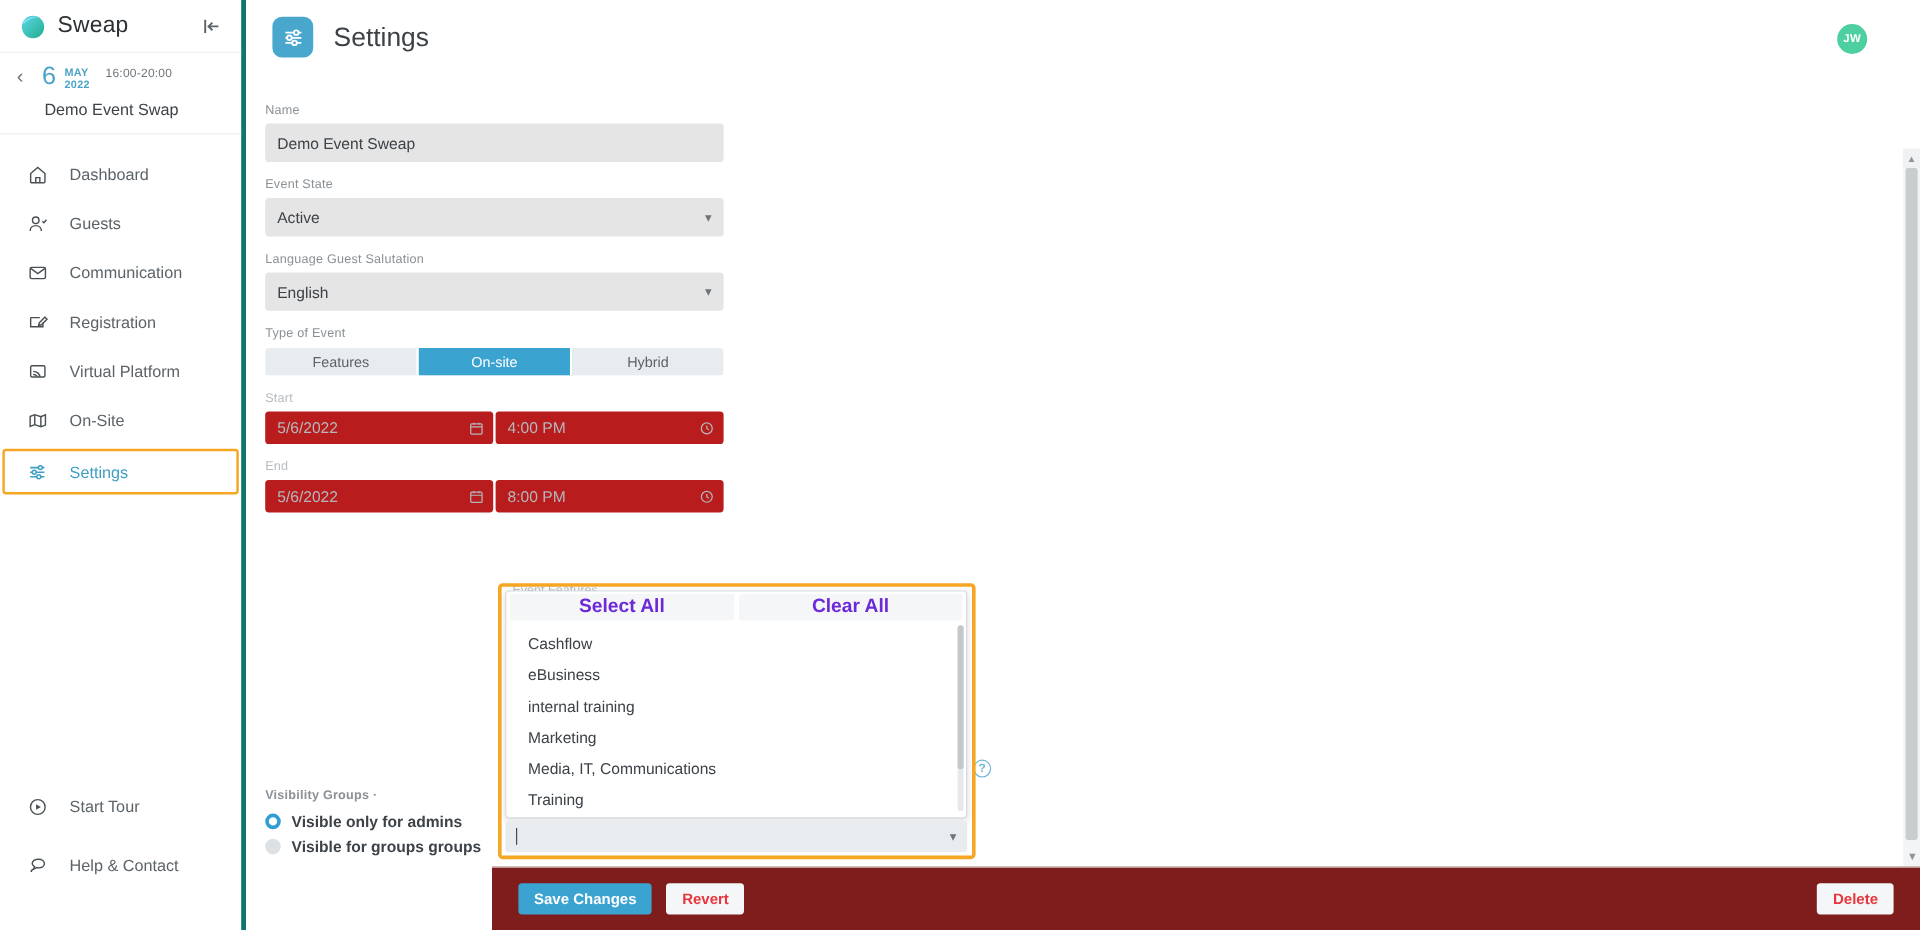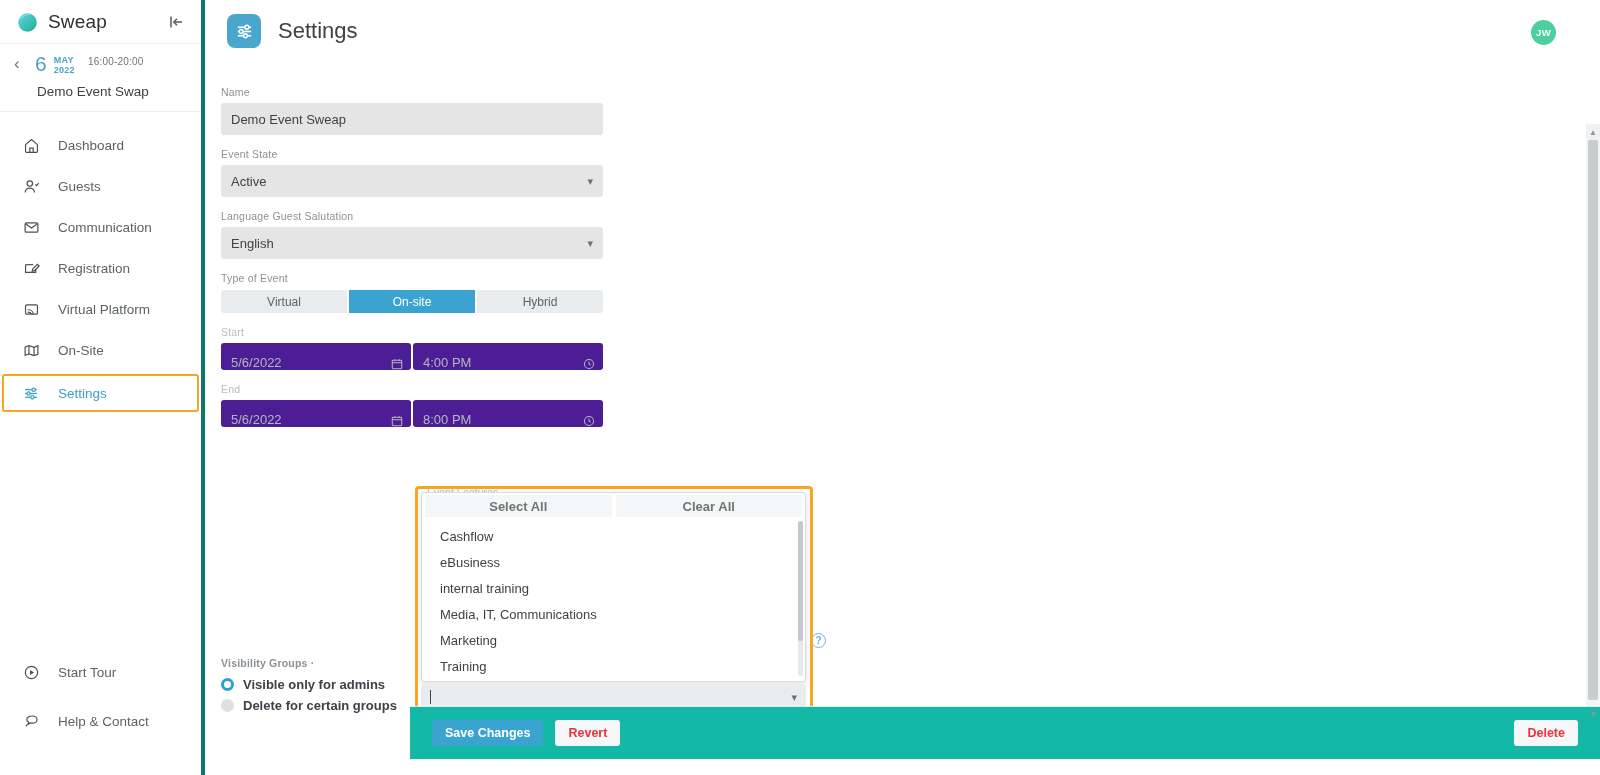--- a/index.html
+++ b/index.html
@@ -90,39 +90,39 @@
   .seg-btn {
     flex: 1; height: 23px; background: #e9ecef; color: #5c6368;
     font-size: 12px; display: flex; align-items: center; justify-content: center;
     cursor: pointer; border-right: 2px solid #fff;
   }
   .seg-btn:last-child { border-right: none; }
   .seg-btn.on { background: #3ba3d0; color: #fff; }
 
   .dtrow { display: flex; width: 382px; margin-left: 6px; gap: 2px; }
   .dt {
-    flex: 1; height: 27px; background: #4c1d95; border-radius: 3px;
-    display: flex; align-items: flex-end; padding: 0 8px 0 10px;
+    flex: 1; height: 27px; background: #b91c1c; border-radius: 3px;
+    display: flex; align-items: center; padding: 0 8px 0 10px;
     font-size: 13px; color: #b2b8bd; cursor: pointer;
   }
   .dt .gl { margin-left: auto; color: #b2b8bd; font-size: 12px; display: flex; }
 
   
   .dd-highlight {
     position: absolute; left: 210px; top: 424px; width: 398px; height: 230px;
     border: 3px solid #f5a623; border-radius: 4px; pointer-events: none; z-index: 30;
   }
   .dd-panel {
     position: absolute; left: 216px; top: 430px; width: 385px; height: 190px;
     background: #fff; border: 1px solid #d7dbde; border-radius: 3px;
     box-shadow: 0 2px 6px rgba(0,0,0,.13); z-index: 25; overflow: hidden;
   }
   .dd-actions { display: flex; height: 24px; padding: 2px 3px 0 3px; gap: 4px; }
   .dd-act {
-    flex: 1; background: #f4f6f7; color: #737373; font-size: 13px; font-weight: 700;
+    flex: 1; background: #f4f6f7; color: #6d28d9; font-size: 16px; font-weight: 700;
     display: flex; align-items: center; justify-content: center; cursor: pointer; border-radius: 2px;
   }
   .dd-list { padding-top: 6px; }
   .dd-item {
     height: 26px; display: flex; align-items: center; padding-left: 18px;
     font-size: 13px; color: #3c4247; cursor: pointer;
   }
   .dd-scrollbar { position: absolute; right: 2px; top: 28px; width: 5px; height: 155px; background: #e6e9eb; border-radius: 3px; }
   .dd-thumb { position: absolute; top: 0; left: 0; width: 5px; height: 120px; background: #c3c8cc; border-radius: 3px; }
 
@@ -143,22 +143,22 @@
 
   .hidden-label { position: absolute; left: 222px; top: 424px; font-size: 10.5px; color: #b6bcc0; z-index: 24; }
 
   .vis-wrap { margin-left: 6px; margin-top: 5px; font-weight: bold; }
   .radio-row { display: flex; align-items: center; gap: 9px; height: 21px; cursor: pointer; }
   .radio { width: 13px; height: 13px; border-radius: 50%; background: #dde1e4; display: flex; align-items: center; justify-content: center; }
   .radio.on { background: #fff; border: 3px solid #2f9ed4; }
   .radio-lbl { font-size: 13px; color: #3c4247; }
 
   .bottombar {
-    position: absolute; left: 205px; right: 0; bottom: 16px; height: 53px;
-    background: #14b8a6; border-top: 1px solid #e6e9eb;
+    position: absolute; left: 205px; right: 0; bottom: 0; height: 53px;
+    background: #7f1d1d; border-top: 1px solid #e6e9eb;
     display: flex; align-items: center; padding: 0 22px 0 22px; z-index: 40;
   }
   .btn {
     height: 26px; padding: 0 13px; border-radius: 3px; font-size: 12.5px; font-weight: 700;
     display: flex; align-items: center; cursor: pointer; border: none;
     font-family: "Liberation Sans", sans-serif;
   }
   .btn-primary { background: #3ba3d0; color: #fff; }
   .btn-ghost { background: #f4f6f7; color: #e8343c; margin-left: 12px; }
   .btn-delete { background: #f4f6f7; color: #e8343c; margin-left: auto; }
@@ -349,21 +349,21 @@
           <div class="f-input select">
             <span>English</span>
             <span class="chev">▾</span>
           </div>
         </div>
 
         <div class="field" style="margin-bottom:6px;">
           <div class="f-label">Type of Event</div>
         </div>
         <div class="seg mb">
-          <div class="seg-btn">Virtual</div>
+          <div class="seg-btn">Features</div>
           <div class="seg-btn on">On-site</div>
           <div class="seg-btn">Hybrid</div>
         </div>
 
         <div class="field" style="margin-bottom:5px;">
           <div class="f-label muted">Start</div>
         </div>
         <div class="dtrow mb">
           <div class="dt">
             <span>5/6/2022</span>
@@ -416,38 +416,38 @@
         <div style="height:225px;"></div>
 
         <div class="vis-wrap">
           <div class="f-label">Visibility Groups ·</div>
           <div class="radio-row">
             <span class="radio on"></span>
             <span class="radio-lbl">Visible only for admins</span>
           </div>
           <div class="radio-row">
             <span class="radio"></span>
-            <span class="radio-lbl">Delete for certain groups</span>
+            <span class="radio-lbl">Visible for groups groups</span>
           </div>
         </div>
       </div>
 
       <div class="hidden-label">Event Features</div>
 
       <div class="dd-panel">
         <div class="dd-actions">
           <div class="dd-act">Select All</div>
           <div class="dd-act">Clear All</div>
         </div>
         <div class="dd-list">
           <div class="dd-item">Cashflow</div>
           <div class="dd-item">eBusiness</div>
           <div class="dd-item">internal training</div>
+          <div class="dd-item">Marketing</div>
           <div class="dd-item">Media, IT, Communications</div>
-          <div class="dd-item">Marketing</div>
           <div class="dd-item">Training</div>
         </div>
         <div class="dd-scrollbar">
           <div class="dd-thumb"></div>
         </div>
       </div>
 
       <div class="dd-input">
         <span class="caret"></span>
         <span class="chev">▾</span>

